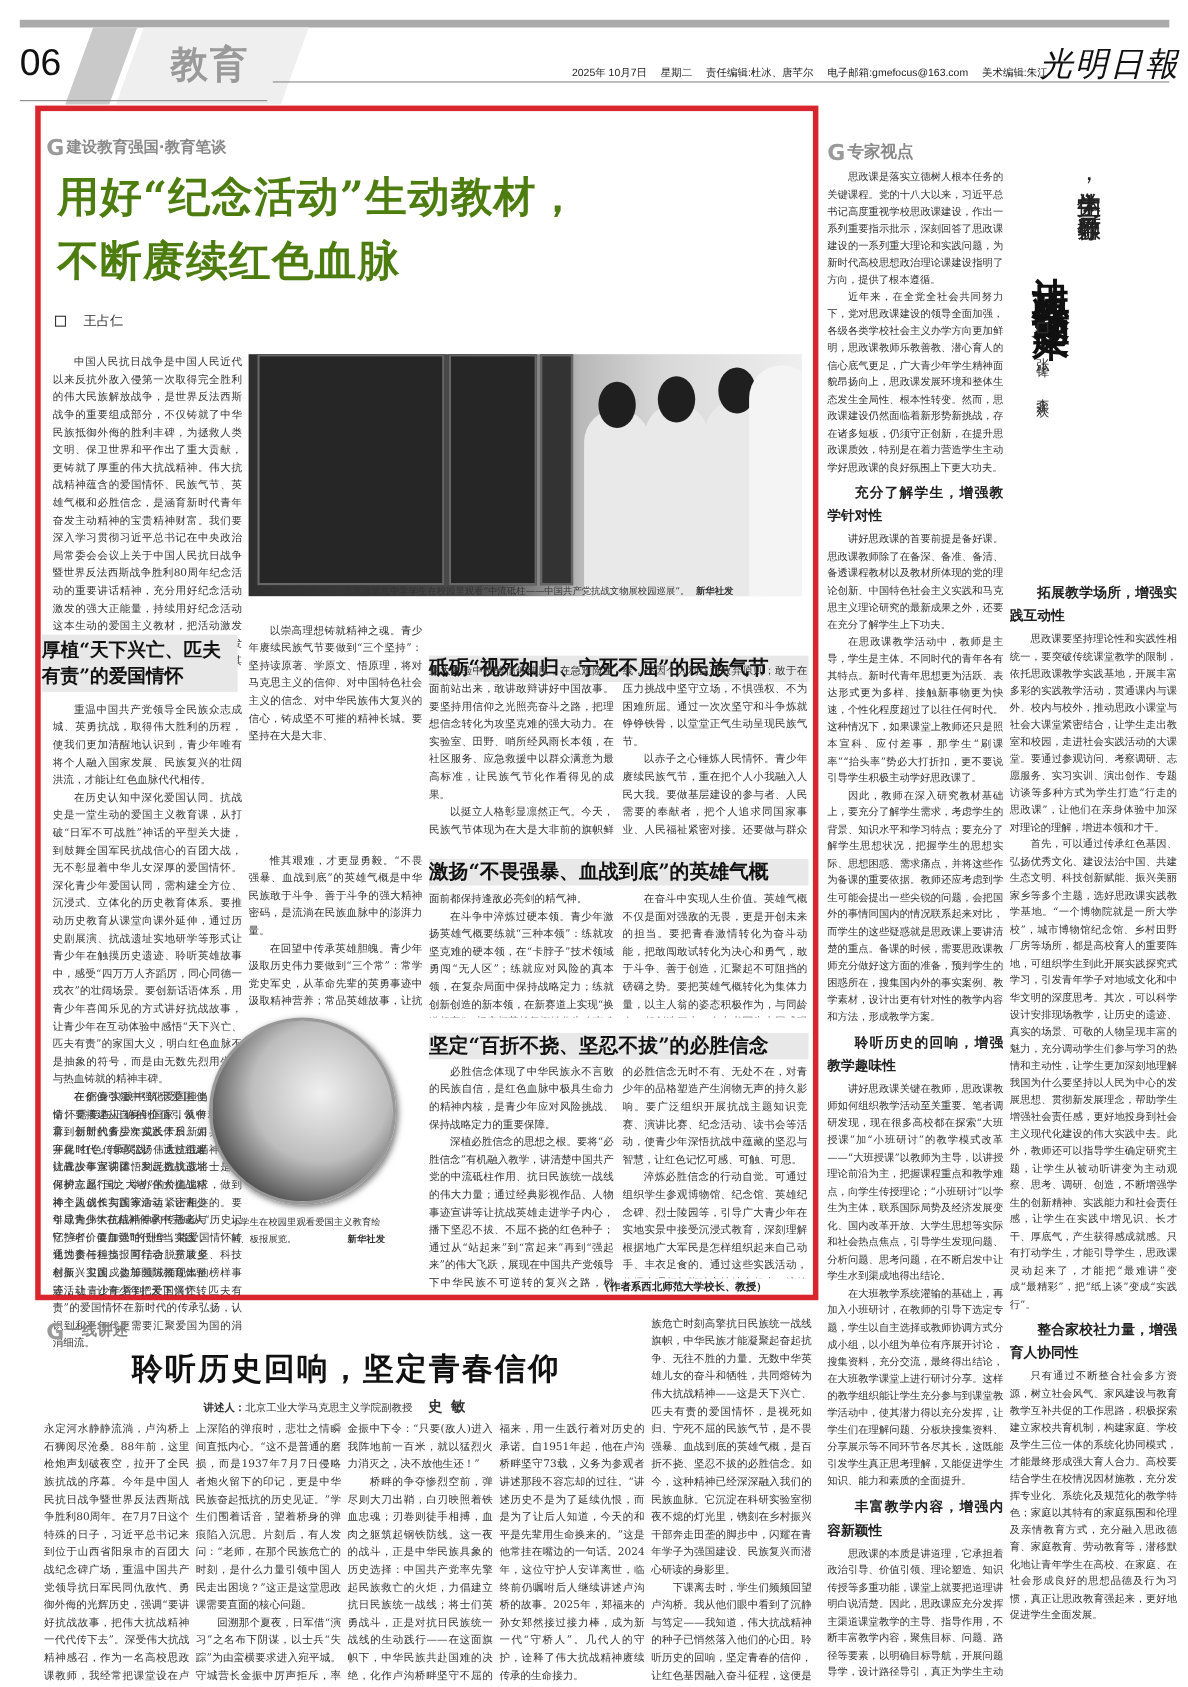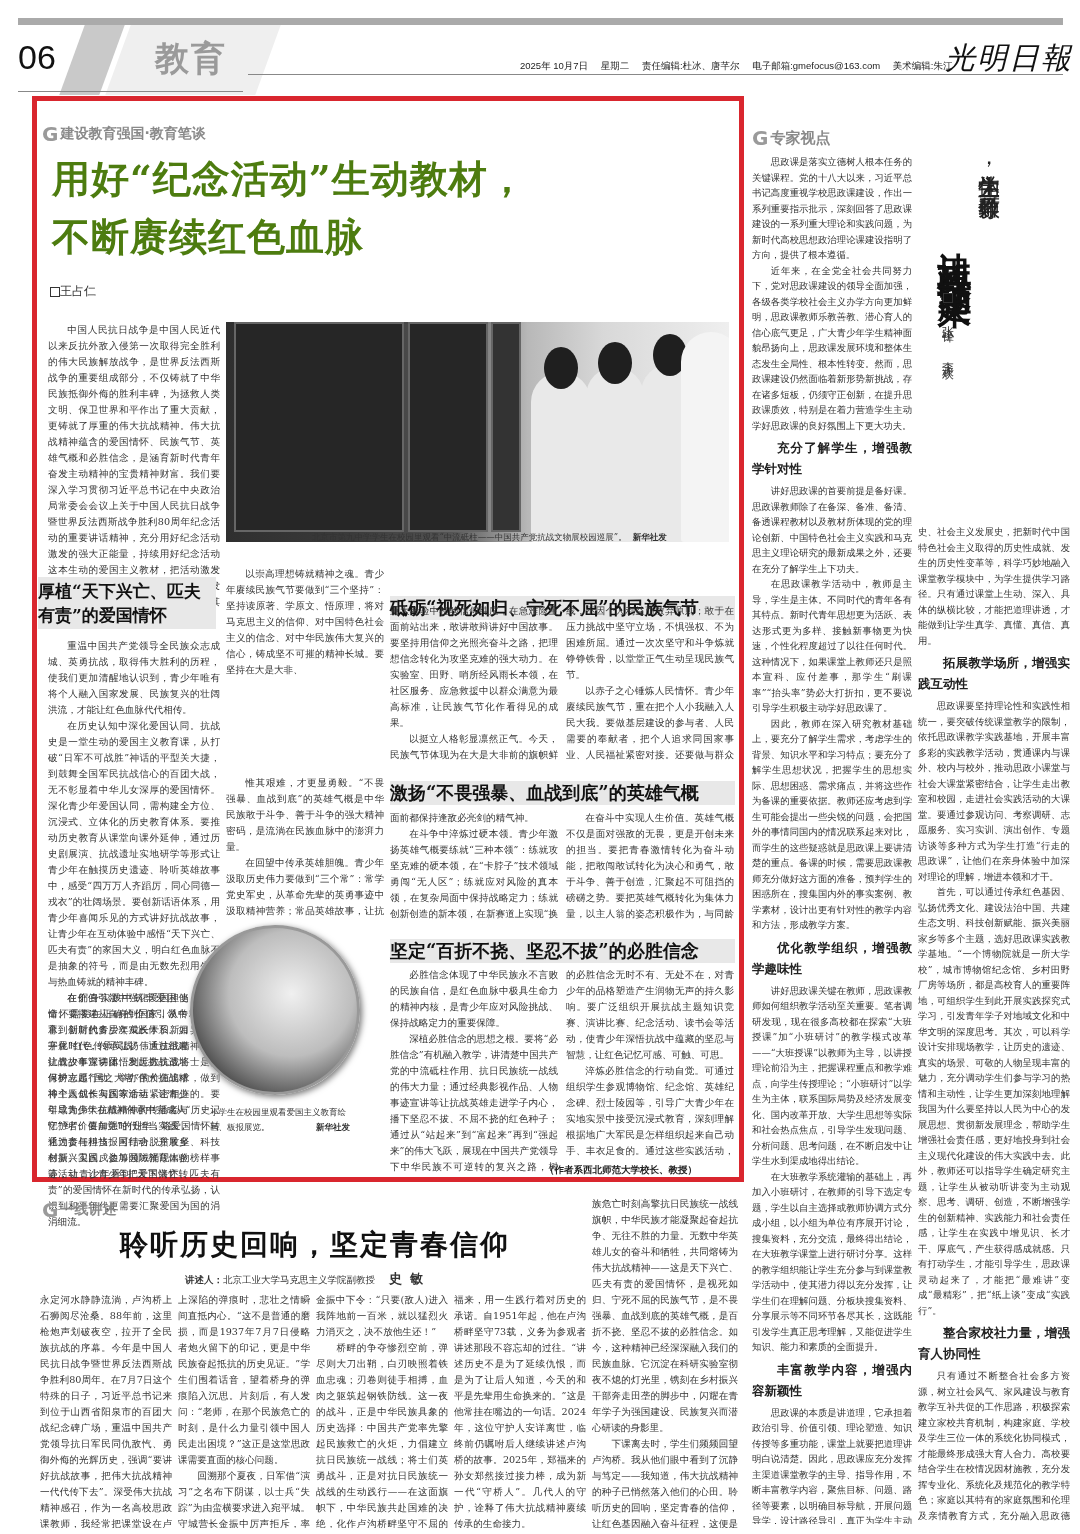--- a/index.html
+++ b/index.html
@@ -19,21 +19,21 @@
   .mast-meta span { margin-right: 10px; }
   .mast-logo { left: 945px; top: 38px; font-family: "DejaVu Serif", serif; font-size: 30px; font-style: italic; color: #111; letter-spacing: 2px; }
 
   
   .redbox { left: 32px; top: 96px; width: 712px; height: 1086px; border: 5px solid #d9262e; }
 
   .kicker { display: flex; align-items: center; gap: 2px; font-family: "DejaVu Sans", sans-serif; font-size: 14px; font-weight: bold; color: #8a8a8a; }
   .kicker .g { font-size: 20px; color: #9a9a9a; font-weight: bold; }
 
   .main-title { left: 52px; top: 150px; font-size: 38px; font-weight: bold; line-height: 58px; color: #4d7c0f; letter-spacing: 1px; }
-  .byline { left: 50px; top: 283px; font-size: 12px; color: #333; display: flex; gap: 0; align-items: center; }
+  .byline { left: 50px; top: 283px; font-size: 12px; color: #333; display: flex; gap: 16px; align-items: center; }
   .box-sq { display: inline-block; width: 10px; height: 10px; border: 1px solid #333; }
 
   .body-text { font-size: 9.6px; line-height: 16px; color: #333; text-align: justify; }
   .body-text p { text-indent: 2em; }
 
   .photo1 { left: 226px; top: 322px; width: 503px; height: 220px; background: linear-gradient(90deg, #2f2f2f 0%, #3a3a3a 25%, #555 45%, #b8b8b8 60%, #d8d8d8 75%, #efefef 100%); overflow: hidden; }
   .photo1 .board { position: absolute; top: 0; height: 210px; background: #262626; border: 2px solid #666; }
   .photo1 .person { position: absolute; bottom: 0; background: #e9e9e9; border-radius: 40px 40px 4px 4px; }
   .photo1 .head { position: absolute; background: #1f1f1f; border-radius: 50%; }
   .caption1 { left: 312px; top: 532px; font-size: 8.5px; color: #333; white-space: nowrap; }
@@ -185,30 +185,29 @@
   <span>李欢欢</span>
 </div>
 
 <div class="abs body-text" style="left:752px; top:154px; width:160px; height:1370px; overflow:hidden; line-height:15.5px; font-size:9.4px;">
   <p>思政课是落实立德树人根本任务的关键课程。党的十八大以来，习近平总书记高度重视学校思政课建设，作出一系列重要指示批示，深刻回答了思政课建设的一系列重大理论和实践问题，为新时代高校思想政治理论课建设指明了方向，提供了根本遵循。</p>
   <p>近年来，在全党全社会共同努力下，党对思政课建设的领导全面加强，各级各类学校社会主义办学方向更加鲜明，思政课教师乐教善教、潜心育人的信心底气更足，广大青少年学生精神面貌昂扬向上，思政课发展环境和整体生态发生全局性、根本性转变。然而，思政课建设仍然面临着新形势新挑战，存在诸多短板，仍须守正创新，在提升思政课质效，特别是在着力营造学生主动学好思政课的良好氛围上下更大功夫。</p>
   <div class="rsub">充分了解学生，增强教学针对性</div>
   <p>讲好思政课的首要前提是备好课。思政课教师除了在备深、备准、备清、备透课程教材以及教材所体现的党的理论创新、中国特色社会主义实践和马克思主义理论研究的最新成果之外，还要在充分了解学生上下功夫。</p>
   <p>在思政课教学活动中，教师是主导，学生是主体。不同时代的青年各有其特点。新时代青年思想更为活跃、表达形式更为多样、接触新事物更为快速，个性化程度超过了以往任何时代。这种情况下，如果课堂上教师还只是照本宣科、应付差事，那学生“刷课率”“抬头率”势必大打折扣，更不要说引导学生积极主动学好思政课了。</p>
   <p>因此，教师在深入研究教材基础上，要充分了解学生需求，考虑学生的背景、知识水平和学习特点；要充分了解学生思想状况，把握学生的思想实际、思想困惑、需求痛点，并将这些作为备课的重要依据。教师还应考虑到学生可能会提出一些尖锐的问题，会把国外的事情同国内的情况联系起来对比，而学生的这些疑惑就是思政课上要讲清楚的重点。备课的时候，需要思政课教师充分做好这方面的准备，预判学生的困惑所在，搜集国内外的事实案例、教学素材，设计出更有针对性的教学内容和方法，形成教学方案。</p>
-  <div class="rsub">优化教学组织，增强教学趣味性</div>
+  <div class="rsub">聆听历史的回响，增强教学趣味性</div>
   <p>讲好思政课关键在教师，思政课教师如何组织教学活动至关重要。笔者调研发现，现在很多高校都在探索“大班授课”加“小班研讨”的教学模式改革——“大班授课”以教师为主导，以讲授理论前沿为主，把握课程重点和教学难点，向学生传授理论；“小班研讨”以学生为主体，联系国际局势及经济发展变化、国内改革开放、大学生思想等实际和社会热点焦点，引导学生发现问题、分析问题、思考问题，在不断启发中让学生水到渠成地得出结论。</p>
   <p>在大班教学系统灌输的基础上，再加入小班研讨，在教师的引导下选定专题，学生以自主选择或教师协调方式分成小组，以小组为单位有序展开讨论，搜集资料，充分交流，最终得出结论，在大班教学课堂上进行研讨分享。这样的教学组织能让学生充分参与到课堂教学活动中，使其潜力得以充分发挥，让学生们在理解问题、分板块搜集资料、分享展示等不同环节各尽其长，这既能引发学生真正思考理解，又能促进学生知识、能力和素质的全面提升。</p>
   <div class="rsub">丰富教学内容，增强内容新颖性</div>
   <p>思政课的本质是讲道理，它承担着政治引导、价值引领、理论塑造、知识传授等多重功能，课堂上就要把道理讲明白说清楚。因此，思政课应充分发挥主渠道课堂教学的主导、指导作用，不断丰富教学内容，聚焦目标、问题、路径等要素，以明确目标导航，开展问题导学，设计路径导引，真正为学生主动学好思政课提供平台和帮助。</p>
 
 </div>
 
 <div class="abs body-text" style="left:918px; top:524px; width:152px; height:1000px; overflow:hidden; line-height:15.5px; font-size:9.4px;">
-  <p style="text-indent:0">史、社会主义发展史，把新时代中国特色社会主义取得的历史性成就、发生的历史性变革等，科学巧妙地融入课堂教学模块中，为学生提供学习路径。只有通过课堂上生动、深入、具体的纵横比较，才能把道理讲透，才能做到让学生真学、真懂、真信、真用。</p>
   <div class="rsub">拓展教学场所，增强实践互动性</div>
   <p>思政课要坚持理论性和实践性相统一，要突破传统课堂教学的限制，依托思政课教学实践基地，开展丰富多彩的实践教学活动，贯通课内与课外、校内与校外，推动思政小课堂与社会大课堂紧密结合，让学生走出教室和校园，走进社会实践活动的大课堂。要通过参观访问、考察调研、志愿服务、实习实训、演出创作、专题访谈等多种方式为学生打造“行走的思政课”，让他们在亲身体验中加深对理论的理解，增进本领和才干。</p>
   <p>首先，可以通过传承红色基因、弘扬优秀文化、建设法治中国、共建生态文明、科技创新赋能、振兴美丽家乡等多个主题，选好思政课实践教学基地。“一个博物院就是一所大学校”，城市博物馆纪念馆、乡村田野厂房等场所，都是高校育人的重要阵地，可组织学生到此开展实践探究式学习，引发青年学子对地域文化和中华文明的深度思考。其次，可以科学设计安排现场教学，让历史的遗迹、真实的场景、可敬的人物呈现丰富的魅力，充分调动学生们参与学习的热情和主动性，让学生更加深刻地理解我国为什么要坚持以人民为中心的发展思想、贯彻新发展理念，帮助学生增强社会责任感，更好地投身到社会主义现代化建设的伟大实践中去。此外，教师还可以指导学生确定研究主题，让学生从被动听讲变为主动观察、思考、调研、创造，不断增强学生的创新精神、实践能力和社会责任感，让学生在实践中增见识、长才干、厚底气，产生获得感成就感。只有打动学生，才能引导学生，思政课灵动起来了，才能把“最难讲”变成“最精彩”，把“纸上谈”变成“实践行”。</p>
   <div class="rsub">整合家校社力量，增强育人协同性</div>
   <p>只有通过不断整合社会多方资源，树立社会风气、家风建设与教育教学互补共促的工作思路，积极探索建立家校共育机制，构建家庭、学校及学生三位一体的系统化协同模式，才能最终形成强大育人合力。高校要结合学生在校情况因材施教，充分发挥专业化、系统化及规范化的教学特色；家庭以其特有的家庭氛围和伦理及亲情教育方式，充分融入思政德育、家庭教育、劳动教育等，潜移默化地让青年学生在高校、在家庭、在社会形成良好的思想品德及行为习惯，真正让思政教育强起来，更好地促进学生全面发展。</p>
 
 </div>
 
 <div class="abs kicker" style="left:42px; top:1198px; font-size:14px;">
   <span class="g">G</span>

